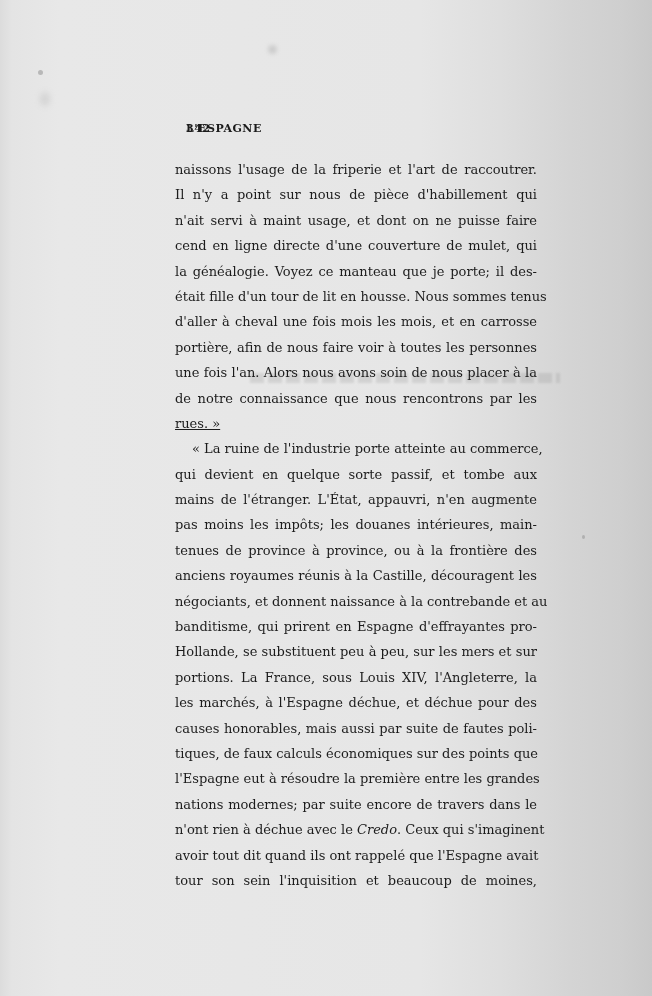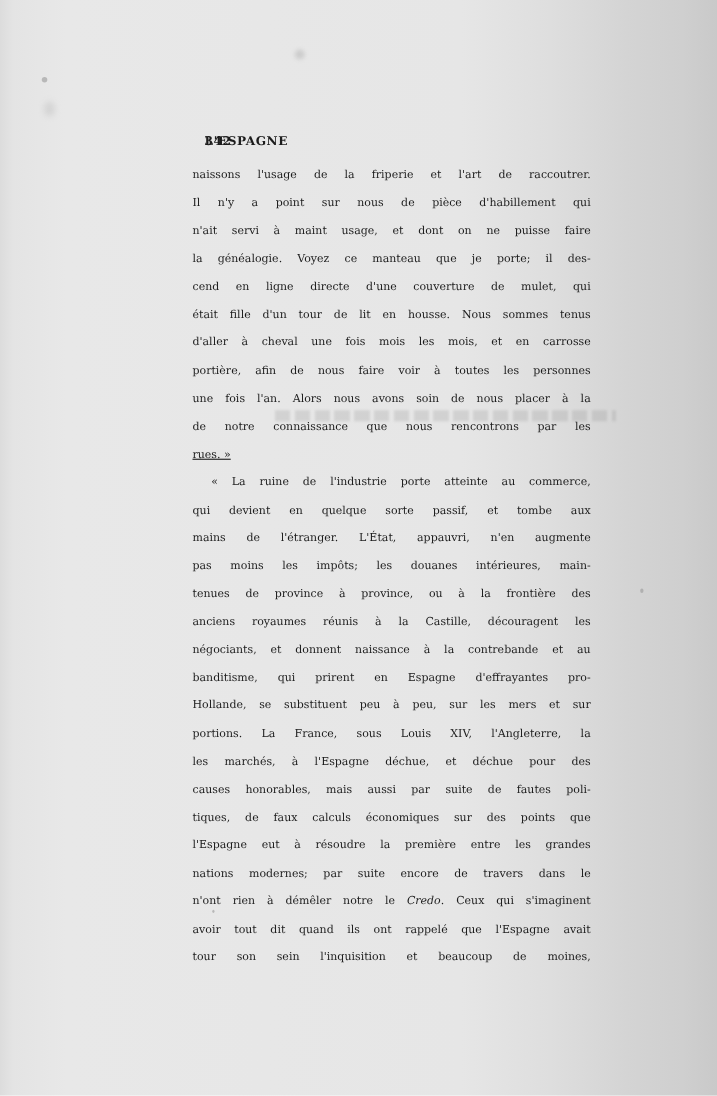--- a/index.html
+++ b/index.html
@@ -37,24 +37,24 @@
     top: 0;
   }
   .running-title {
     position: absolute;
     left: 0;
     right: 0;
     text-align: left;
   }
   .text-block {
     position: absolute;
-    top: 147px;
+    top: 157px;
     left: 175px;
     width: 362px;
-    font-size: 10px;
+    font-size: 13px;
     line-height: 25.4px;
   }
   .line {
     display: block;
     white-space: nowrap;
     text-align: justify;
     text-align-last: justify;
     height: 25.4px;
     overflow: visible;
   }
@@ -89,22 +89,22 @@
   <span class="page-number">342</span>
   <span class="running-title">L'ESPAGNE</span>
 </div>
 
 <div class="bleed"></div>
 
 <div class="text-block">
   <span class="line">naissons l'usage de la friperie et l'art de raccoutrer.</span>
   <span class="line">Il n'y a point sur nous de pièce d'habillement qui</span>
   <span class="line">n'ait servi à maint usage, et dont on ne puisse faire</span>
+  <span class="line">cend en ligne directe d'une couverture de mulet, qui</span>
   <span class="line">la généalogie. Voyez ce manteau que je porte; il des-</span>
-  <span class="line">cend en ligne directe d'une couverture de mulet, qui</span>
   <span class="line">était fille d'un tour de lit en housse. Nous sommes tenus</span>
   <span class="line">d'aller à cheval une fois mois les mois, et en carrosse</span>
   <span class="line">portière, afin de nous faire voir à toutes les personnes</span>
   <span class="line">une fois l'an. Alors nous avons soin de nous placer à la</span>
   <span class="line">de notre connaissance que nous rencontrons par les</span>
   <span class="line last">rues. »</span>
   <span class="line indent">« La ruine de l'industrie porte atteinte au commerce,</span>
   <span class="line">qui devient en quelque sorte passif, et tombe aux</span>
   <span class="line">mains de l'étranger. L'État, appauvri, n'en augmente</span>
   <span class="line">pas moins les impôts; les douanes intérieures, main-</span>
@@ -112,16 +112,16 @@
   <span class="line">anciens royaumes réunis à la Castille, découragent les</span>
   <span class="line">négociants, et donnent naissance à la contrebande et au</span>
   <span class="line">banditisme, qui prirent en Espagne d'effrayantes pro-</span>
   <span class="line">Hollande, se substituent peu à peu, sur les mers et sur</span>
   <span class="line">portions. La France, sous Louis XIV, l'Angleterre, la</span>
   <span class="line">les marchés, à l'Espagne déchue, et déchue pour des</span>
   <span class="line">causes honorables, mais aussi par suite de fautes poli-</span>
   <span class="line">tiques, de faux calculs économiques sur des points que</span>
   <span class="line">l'Espagne eut à résoudre la première entre les grandes</span>
   <span class="line">nations modernes; par suite encore de travers dans le</span>
-  <span class="line"><span>n'ont rien à démêler notre le </span><i>Credo</i><span>. Ceux qui s'imaginent</span></span>
+  <span class="line"><span>n'ont rien à déchue avec le </span><i>Credo</i><span>. Ceux qui s'imaginent</span></span>
   <span class="line">avoir tout dit quand ils ont rappelé que l'Espagne avait</span>
   <span class="line">tour son sein l'inquisition et beaucoup de moines,</span>
 </div>
 
 </body></html>

